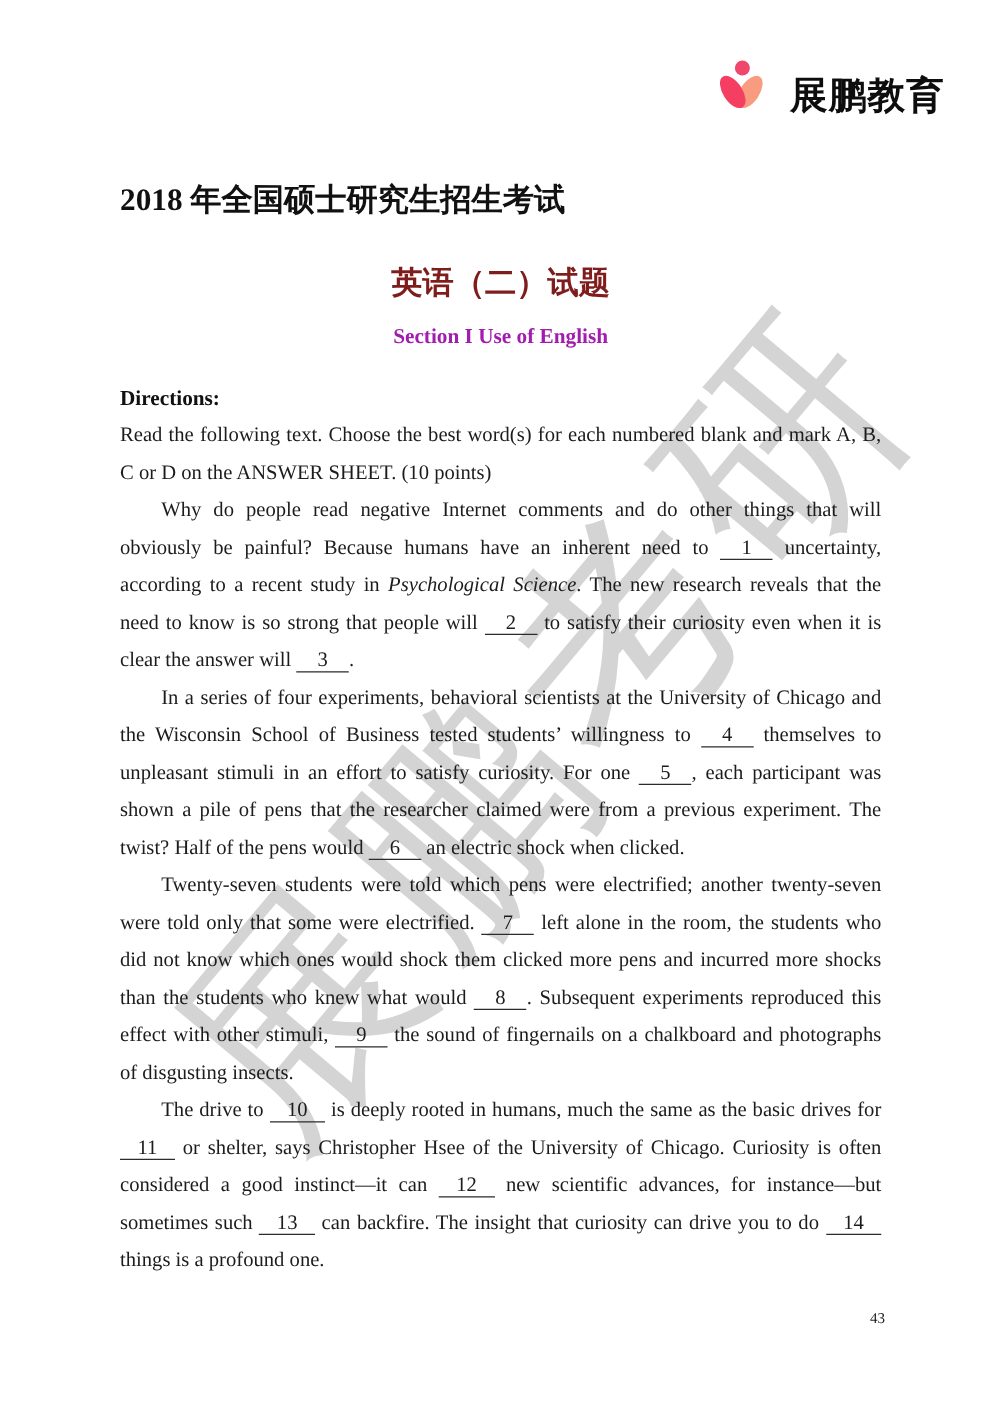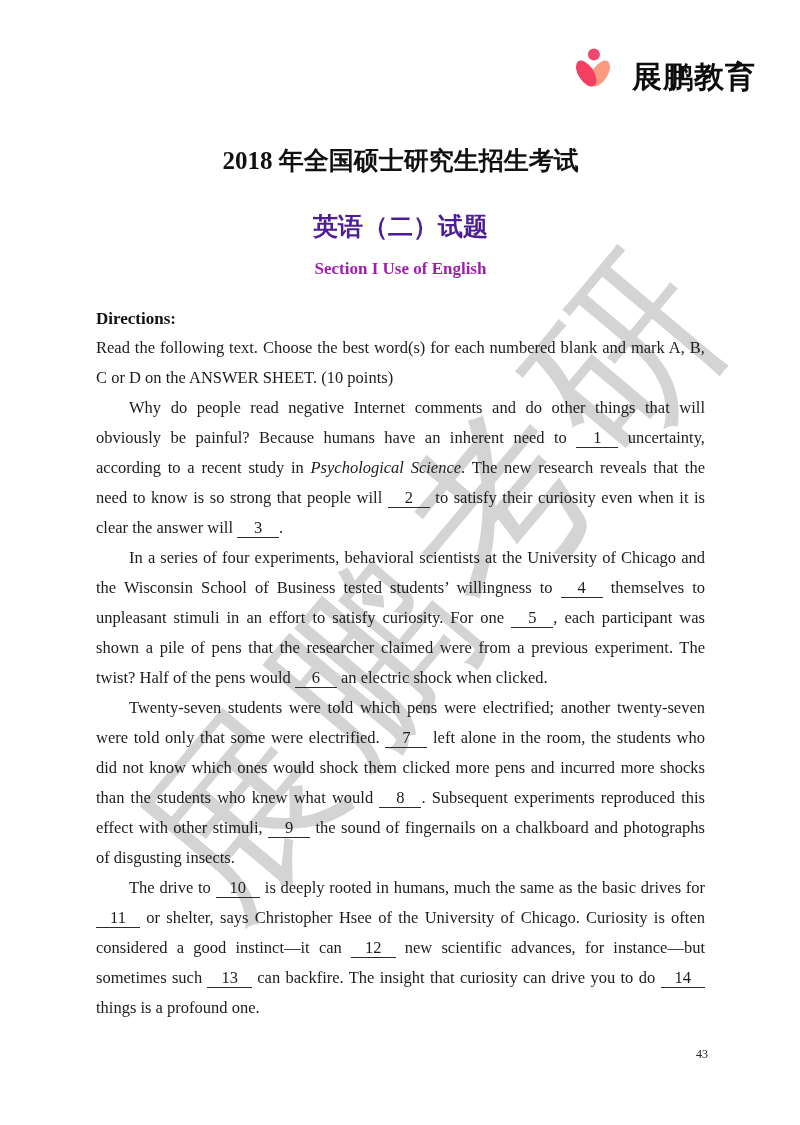--- a/index.html
+++ b/index.html
@@ -54,30 +54,29 @@
     inset: 0;
     z-index: 1;
     padding: 146px 95px 0 96px;
     box-sizing: border-box;
   }
   .doc-title {
     margin: 0;
     font-size: 25px;
     line-height: 30px;
     font-weight: 700;
-    text-align: center;
     color: #111;
   }
   .doc-subtitle {
     margin: 36px 0 0 0;
     font-size: 25px;
     line-height: 30px;
     font-weight: 700;
     text-align: center;
-    color: #4c1d95;
+    color: #7f1d1d;
   }
   .section-heading {
     margin: 16px 0 0 0;
     font-size: 17px;
     line-height: 22px;
     font-weight: 700;
     text-align: center;
     color: #a21caf;
   }
   .directions-label {

